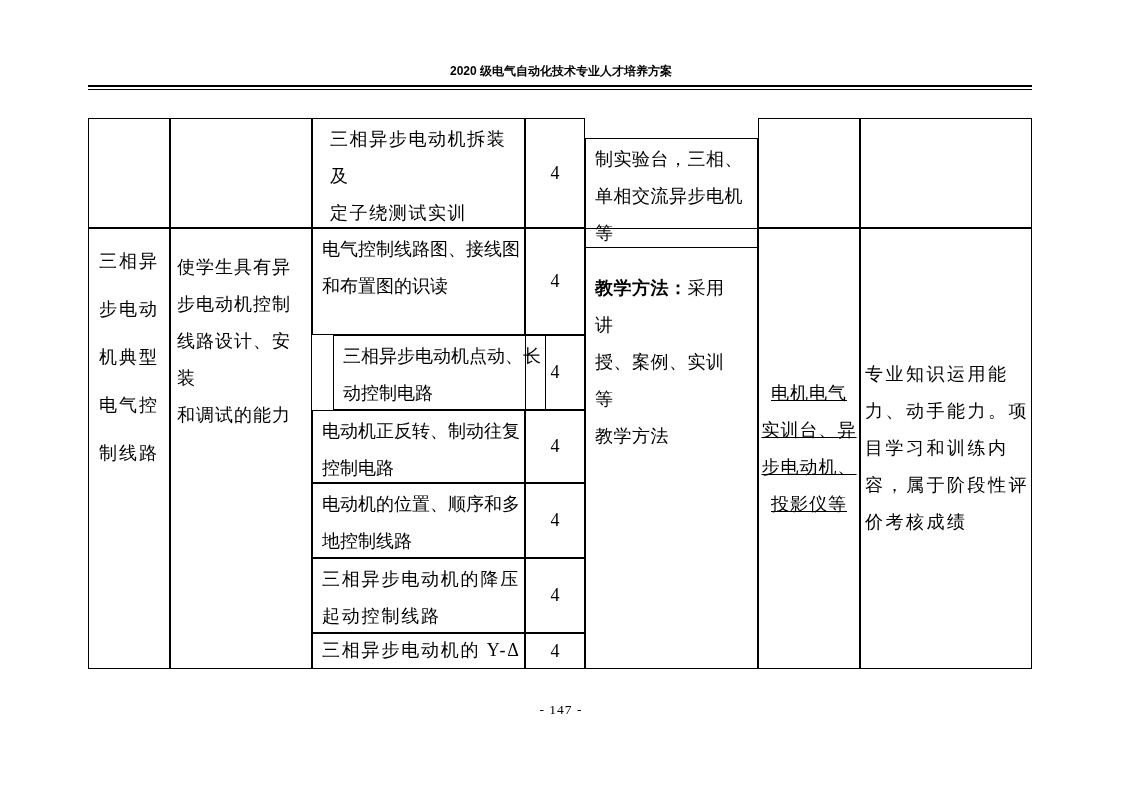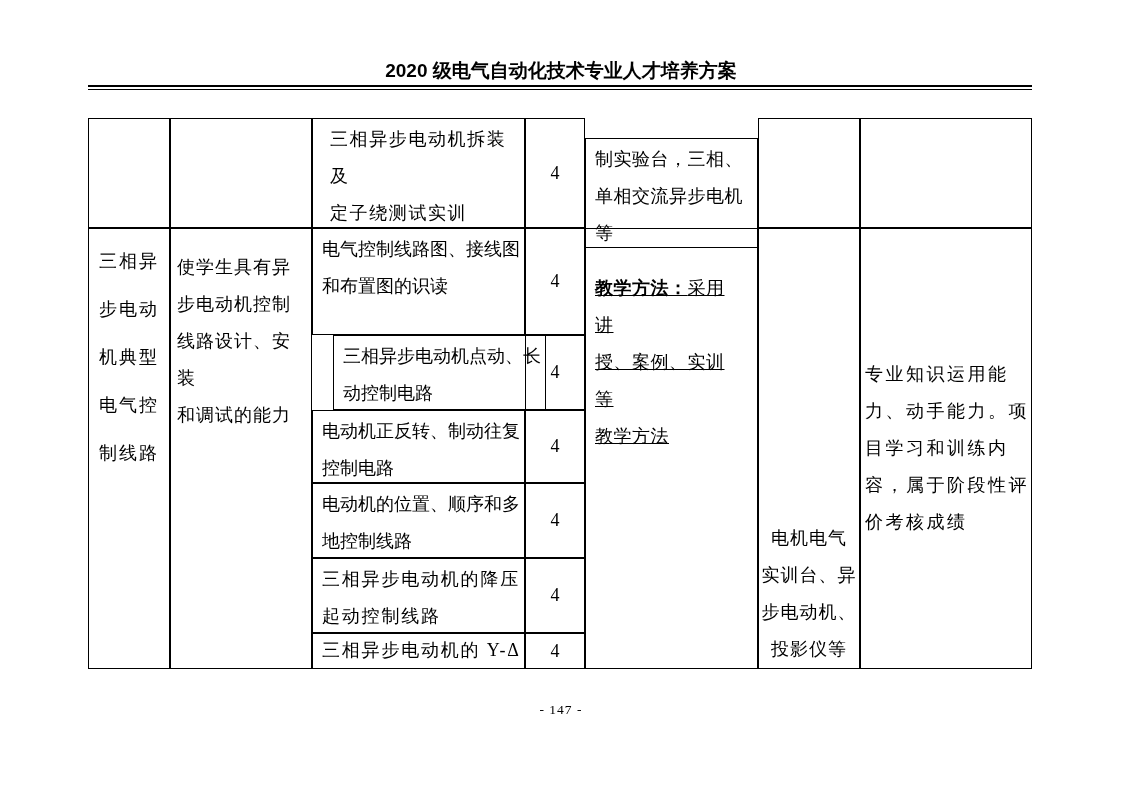--- a/index.html
+++ b/index.html
@@ -8,21 +8,21 @@
     width:1122px;height:793px;
     background:#ffffff;
     font-family:"Liberation Serif","DejaVu Serif",serif;
     color:#000;
     overflow:hidden;
   }
   .doc-title{
     position:absolute;left:0;top:61px;width:100%;
     text-align:center;
     font-family:"Liberation Sans","DejaVu Sans",sans-serif;
-    font-weight:700;font-size:19px;line-height:20px;
+    font-weight:700;font-size:12px;line-height:20px;
     color:#000;
   }
   .header-rule{
     position:absolute;left:88px;top:85px;width:944px;height:2px;
     border-top:2.5px solid #000;border-bottom:1.5px solid #000;
   }
   .tbl{
     position:absolute;left:88px;top:118px;width:944px;height:551px;
   }
   .cl{
@@ -33,22 +33,22 @@
     white-space:pre-line;
   }
   .c{padding:2px 3px 0 9px;}
   .ls18{letter-spacing:1.8px;}
   .short{line-height:33px;padding-top:0;}
   .hrs{display:flex;align-items:center;justify-content:center;padding:0;}
   .a2{text-align:center;line-height:48px;letter-spacing:2px;padding-top:8px;}
   .b2{padding:20px 3px 0 6px;letter-spacing:1px;}
   .c1{padding:2px 3px 0 17px;letter-spacing:1.6px;}
   .e1{padding:2px 3px 0 9px;letter-spacing:0.5px;margin-top:20px;}
-  .e2{padding:4px 20px 0 9px;letter-spacing:0.5px;text-decoration:underline;}
-  .f2{display:flex;flex-direction:column;justify-content:flex-end;text-align:center;letter-spacing:1px;padding:0 1px;}
+  .e2{padding:4px 20px 0 9px;letter-spacing:0.5px;}
+  .f2{display:flex;flex-direction:column;justify-content:center;text-align:center;letter-spacing:1px;padding:0 1px;text-decoration:underline;}
   .g2{display:flex;flex-direction:column;justify-content:center;padding:0 2px 0 4px;letter-spacing:2.5px;}
   .blabel{font-weight:700;}
   .page-num{
     position:absolute;left:0;top:702px;width:100%;
     text-align:center;font-size:13.5px;letter-spacing:1px;color:#000;
   }
 </style>
 </head>
 <body>
 

